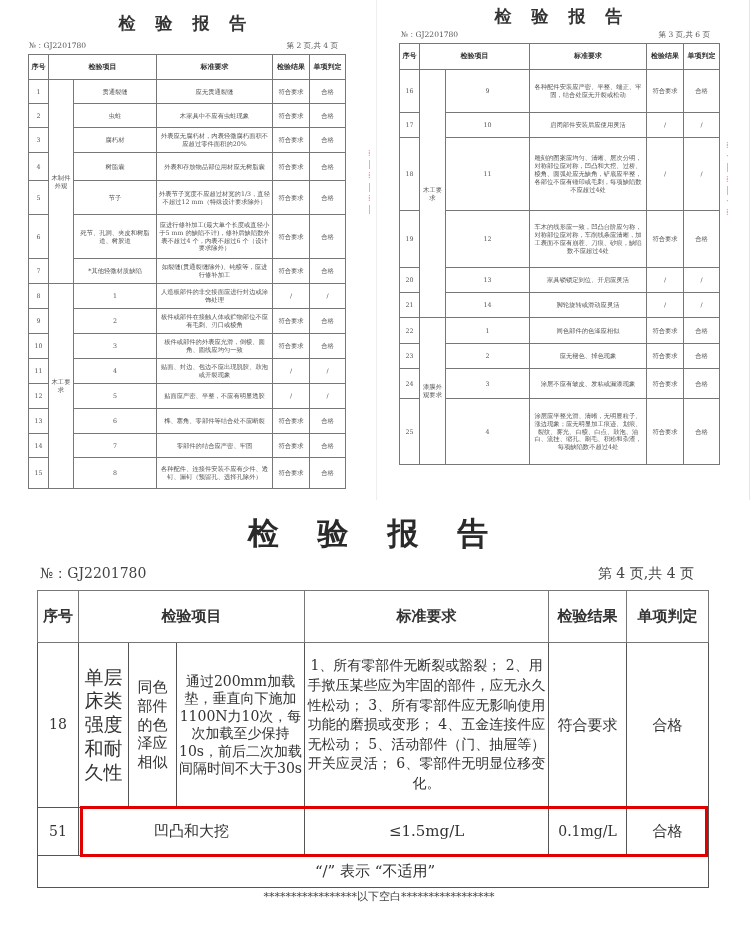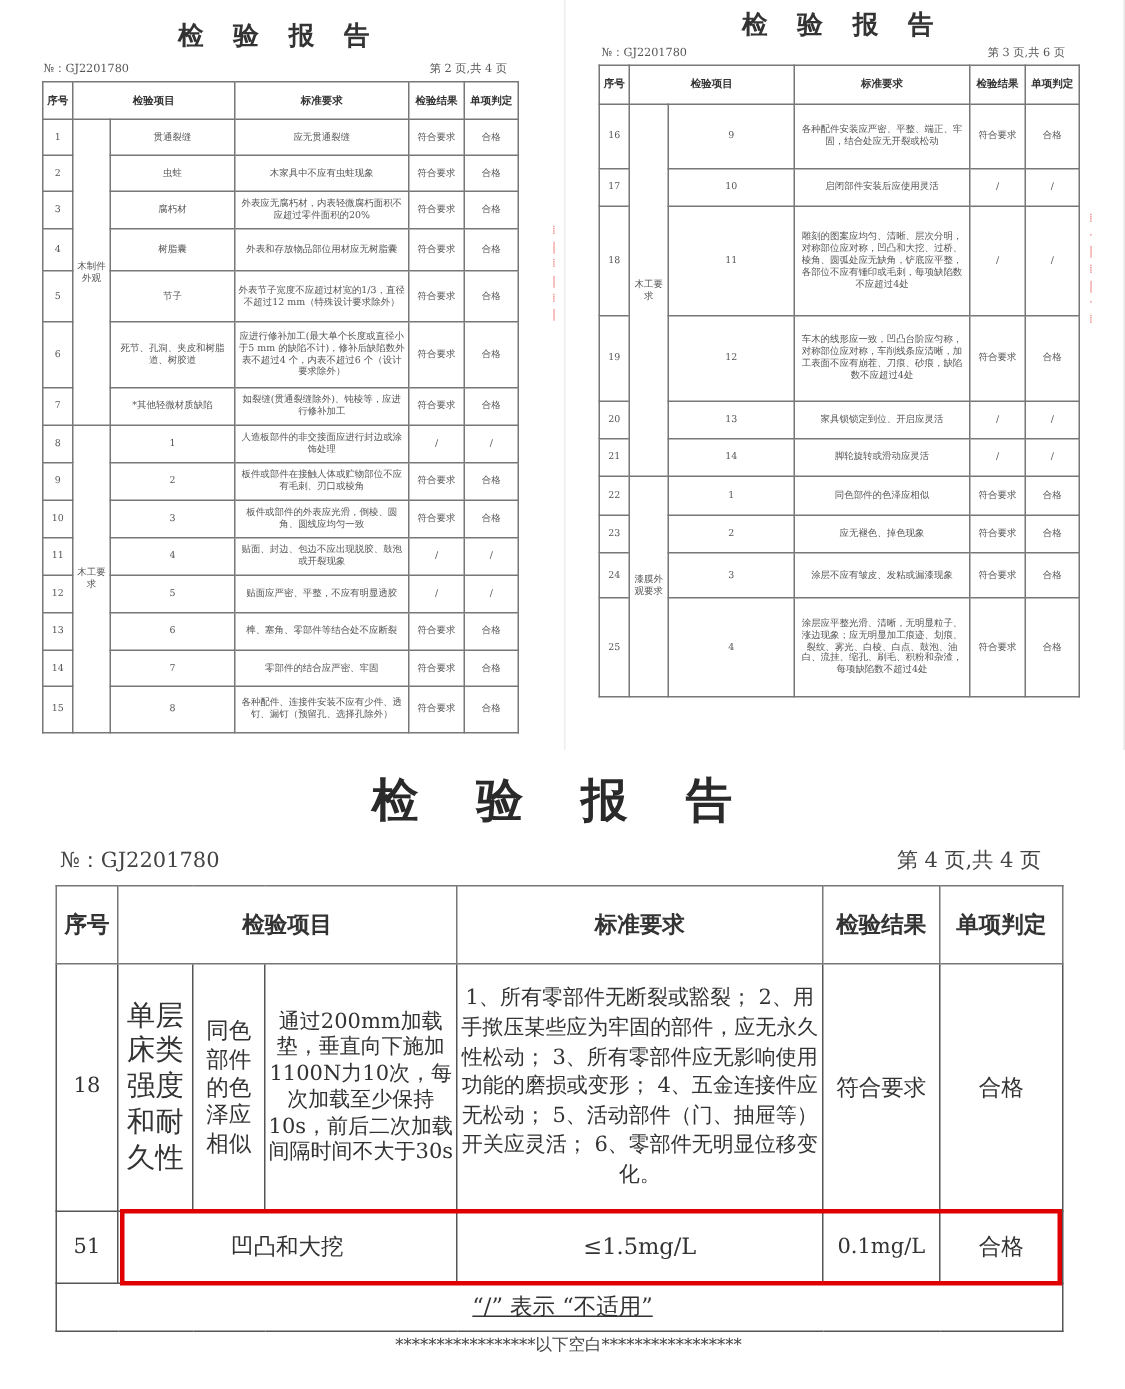--- a/index.html
+++ b/index.html
@@ -26,21 +26,21 @@
   .stamp { position: absolute; width: 6px; color: #e65a5a; font-size: 8px; line-height: 1.4; opacity: 0.75; font-family: "DejaVu Sans", sans-serif; }
 
   
   #page4 { left: 0; top: 505px; width: 750px; height: 421px; }
   .big-title { position: absolute; left: 0; width: 750px; top: 8px; text-align: center; font-family: "DejaVu Sans", sans-serif; font-weight: bold; font-size: 31px; letter-spacing: 14px; color: #2a2a2a; }
   .big-meta { position: absolute; font-size: 14px; color: #444; }
   .big-table { font-size: 14px; color: #333; }
   .big-table th { font-size: 15px; }
   .big-table td { border-color: #555 !important; }
   .highlight { position: absolute; border: 3px solid #e00000; }
-  .footnote { text-align: right; padding-left: 6px !important; text-decoration: underline; }
+  .footnote { text-align: right; padding-left: 6px !important; }
   .blank-line { position: absolute; left: 4px; width: 750px; text-align: center; font-size: 11px; color: #444; }
 </style>
 </head>
 <body>
 
 <div class="page page-small" id="page2">
   <div class="small-title" style="left:0; width:372px; top:12px; text-align:center;">检 验 报 告</div>
   <div class="small-meta" style="left:29px; top:41px;">№：GJ2201780</div>
   <div class="small-meta" style="right:34px; top:41px;">第 2 页,共 4 页</div>
 

